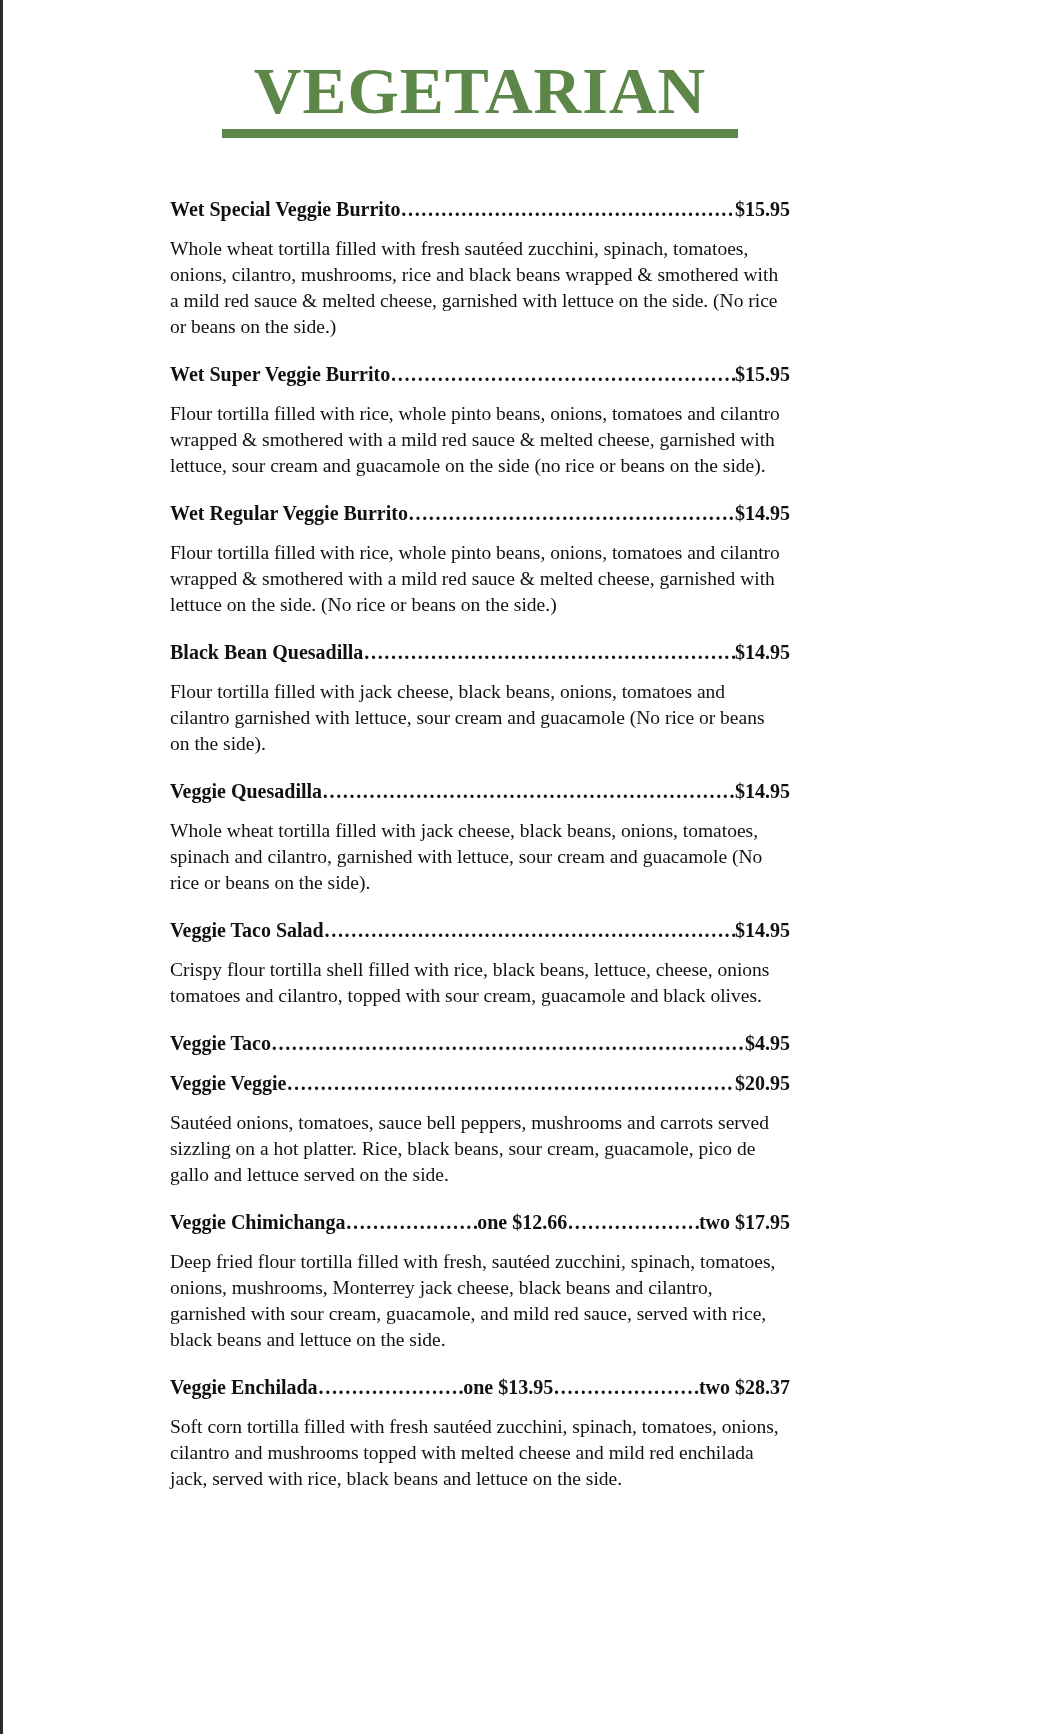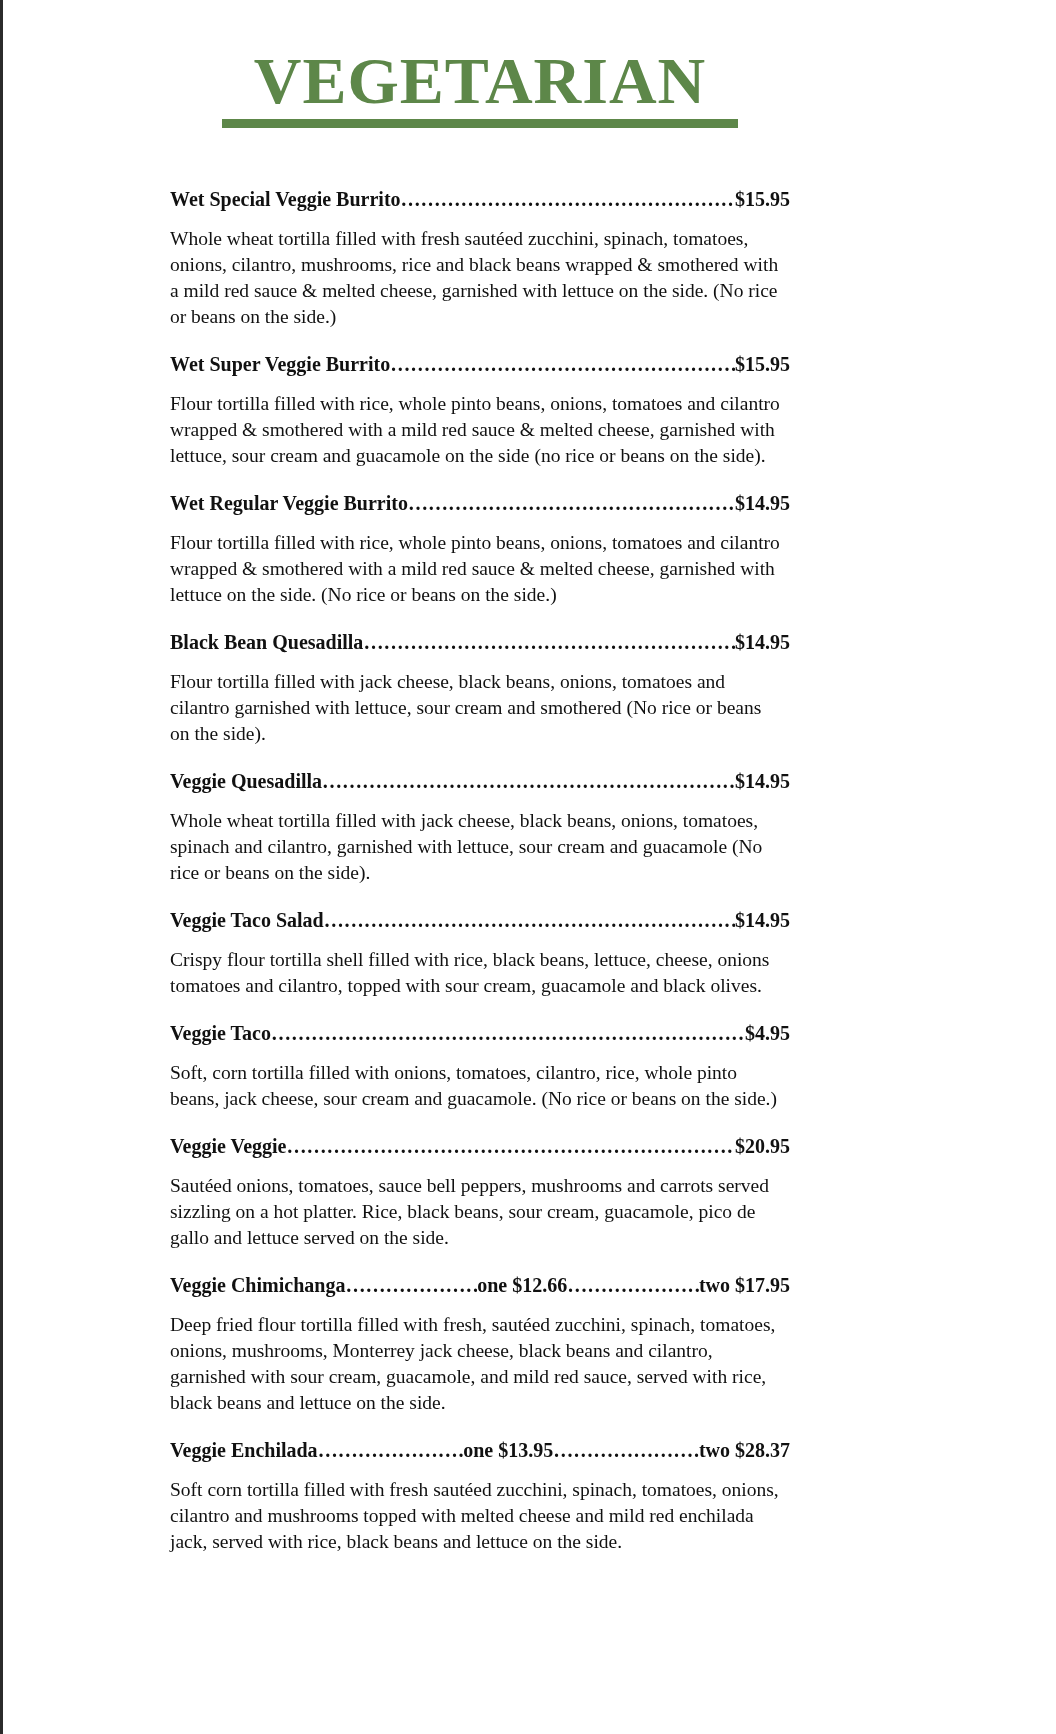--- a/index.html
+++ b/index.html
@@ -14,21 +14,21 @@
     background: #ffffff;
     border-left: 3px solid #2b2b2b;
     box-sizing: border-box;
     overflow: hidden;
     font-family: "Liberation Serif", serif;
     color: #111111;
   }
   .header {
     padding-top: 48px;
     width: 620px;
-    margin: 0 0 0 167px;
+    margin: 10px 0 0 167px;
     text-align: center;
   }
   .menu-title {
     font-size: 66px;
     line-height: 1.0;
     font-weight: bold;
     color: #5d8749;
     letter-spacing: 1px;
     white-space: nowrap;
   }
@@ -103,21 +103,21 @@
       </div>
       <p class="item-desc">Flour tortilla filled with rice, whole pinto beans, onions, tomatoes and cilantro wrapped &amp; smothered with a mild red sauce &amp; melted cheese, garnished with lettuce on the side. (No rice or beans on the side.)</p>
     </div>
 
     <div class="item">
       <div class="item-line">
         <span class="item-name">Black Bean Quesadilla</span>
         <span class="leader">…………………………………………………………………………………………………………………………………………</span>
         <span class="item-price">$14.95</span>
       </div>
-      <p class="item-desc">Flour tortilla filled with jack cheese, black beans, onions, tomatoes and cilantro garnished with lettuce, sour cream and smothered (No rice or beans on the side).</p>
+      <p class="item-desc">Flour tortilla filled with jack cheese, black beans, onions, tomatoes and cilantro garnished with lettuce, sour cream and guacamole (No rice or beans on the side).</p>
     </div>
 
     <div class="item">
       <div class="item-line">
         <span class="item-name">Veggie Quesadilla</span>
         <span class="leader">…………………………………………………………………………………………………………………………………………</span>
         <span class="item-price">$14.95</span>
       </div>
       <p class="item-desc">Whole wheat tortilla filled with jack cheese, black beans, onions, tomatoes, spinach and cilantro, garnished with lettuce, sour cream and guacamole (No rice or beans on the side).</p>
     </div>
@@ -130,21 +130,20 @@
       </div>
       <p class="item-desc">Crispy flour tortilla shell filled with rice, black beans, lettuce, cheese, onions tomatoes and cilantro, topped with sour cream, guacamole and black olives.</p>
     </div>
 
     <div class="item">
       <div class="item-line">
         <span class="item-name">Veggie Taco</span>
         <span class="leader">…………………………………………………………………………………………………………………………………………</span>
         <span class="item-price">$4.95</span>
       </div>
-      <p class="item-desc">Soft, corn tortilla filled with onions, tomatoes, cilantro, rice, whole pinto beans, jack cheese, sour cream and guacamole. (No rice or beans on the side.)</p>
     </div>
 
     <div class="item">
       <div class="item-line">
         <span class="item-name">Veggie Veggie</span>
         <span class="leader">…………………………………………………………………………………………………………………………………………</span>
         <span class="item-price">$20.95</span>
       </div>
       <p class="item-desc">Sautéed onions, tomatoes, sauce bell peppers, mushrooms and carrots served sizzling on a hot platter. Rice, black beans, sour cream, guacamole, pico de gallo and lettuce served on the side.</p>
     </div>

